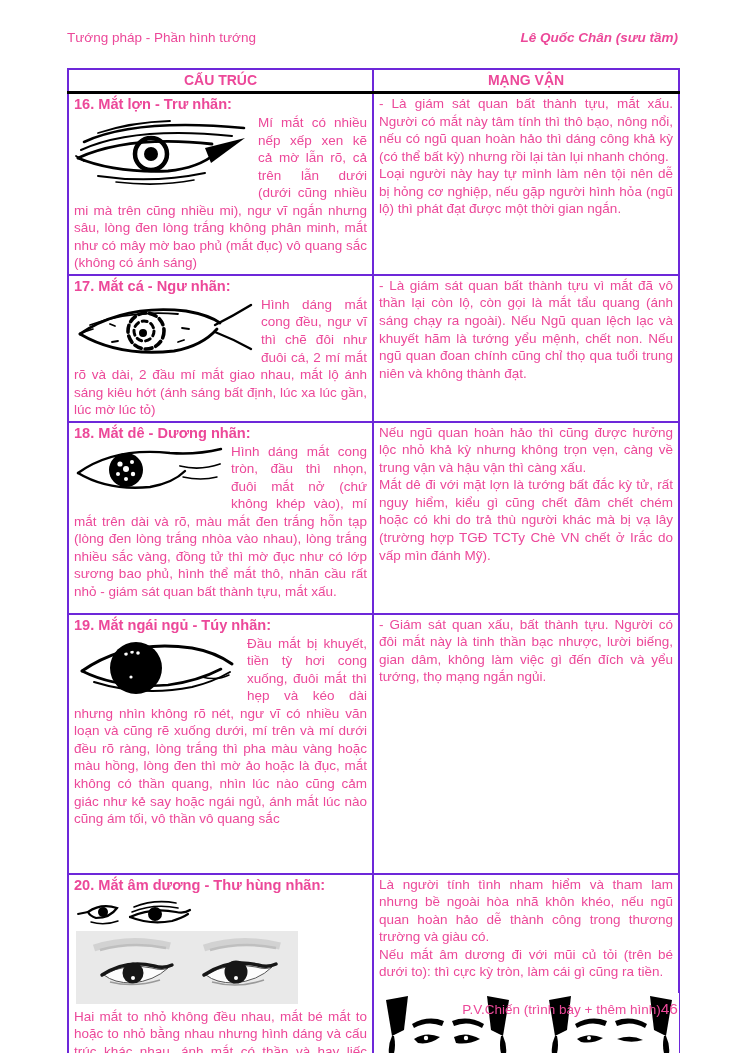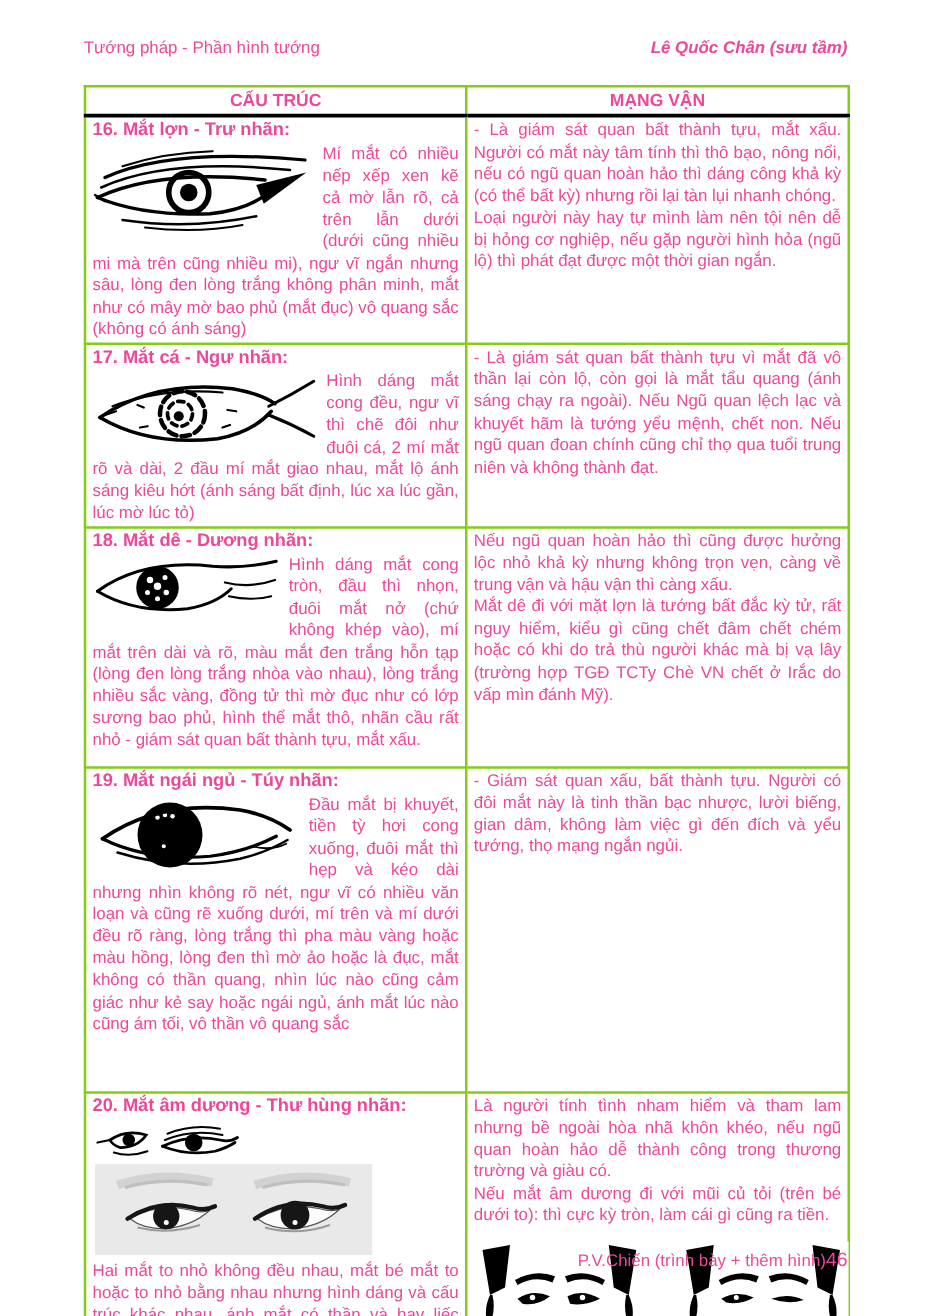--- a/index.html
+++ b/index.html
@@ -3,21 +3,21 @@
 <meta charset="utf-8">
 <style>
   html,body{margin:0;padding:0;background:#888;}
   .page{width:744px;height:1053px;position:relative;background:#fff;
         font-family:Liberation Sans, sans-serif;color:#ec4899;overflow:hidden;}
   .hdr{position:absolute;top:30px;left:67px;width:611px;display:flex;
        justify-content:space-between;font-size:13.5px;}
   .hdr-right{font-weight:bold;font-style:italic;}
   table.doc{position:absolute;top:68px;left:67px;width:611px;border-collapse:collapse;
             table-layout:fixed;}
-  td,th{border:2px solid #84cc16;vertical-align:top;padding:1px 5px 2px 5px;}
+  td,th{border:2px solid #6d28d9;vertical-align:top;padding:1px 5px 2px 5px;}
   th{font-size:14px;font-weight:bold;text-align:center;padding:2px 0 3px 0;
      border-bottom:3px solid #000;}
   .row-title{font-weight:bold;font-size:14.6px;line-height:1.3;}
   .cell-text{font-size:13.5px;line-height:1.3;text-align:justify;}
   p.cell-text{margin:0;}
   .illus{float:left;margin:2px 7px 2px 0;}
   .illus svg{display:block;}
   .blockpic{margin:4px 0 4px 2px;}
   .blockpic svg{display:block;}
   .bw-row{display:flex;gap:26px;margin-top:12px;}

